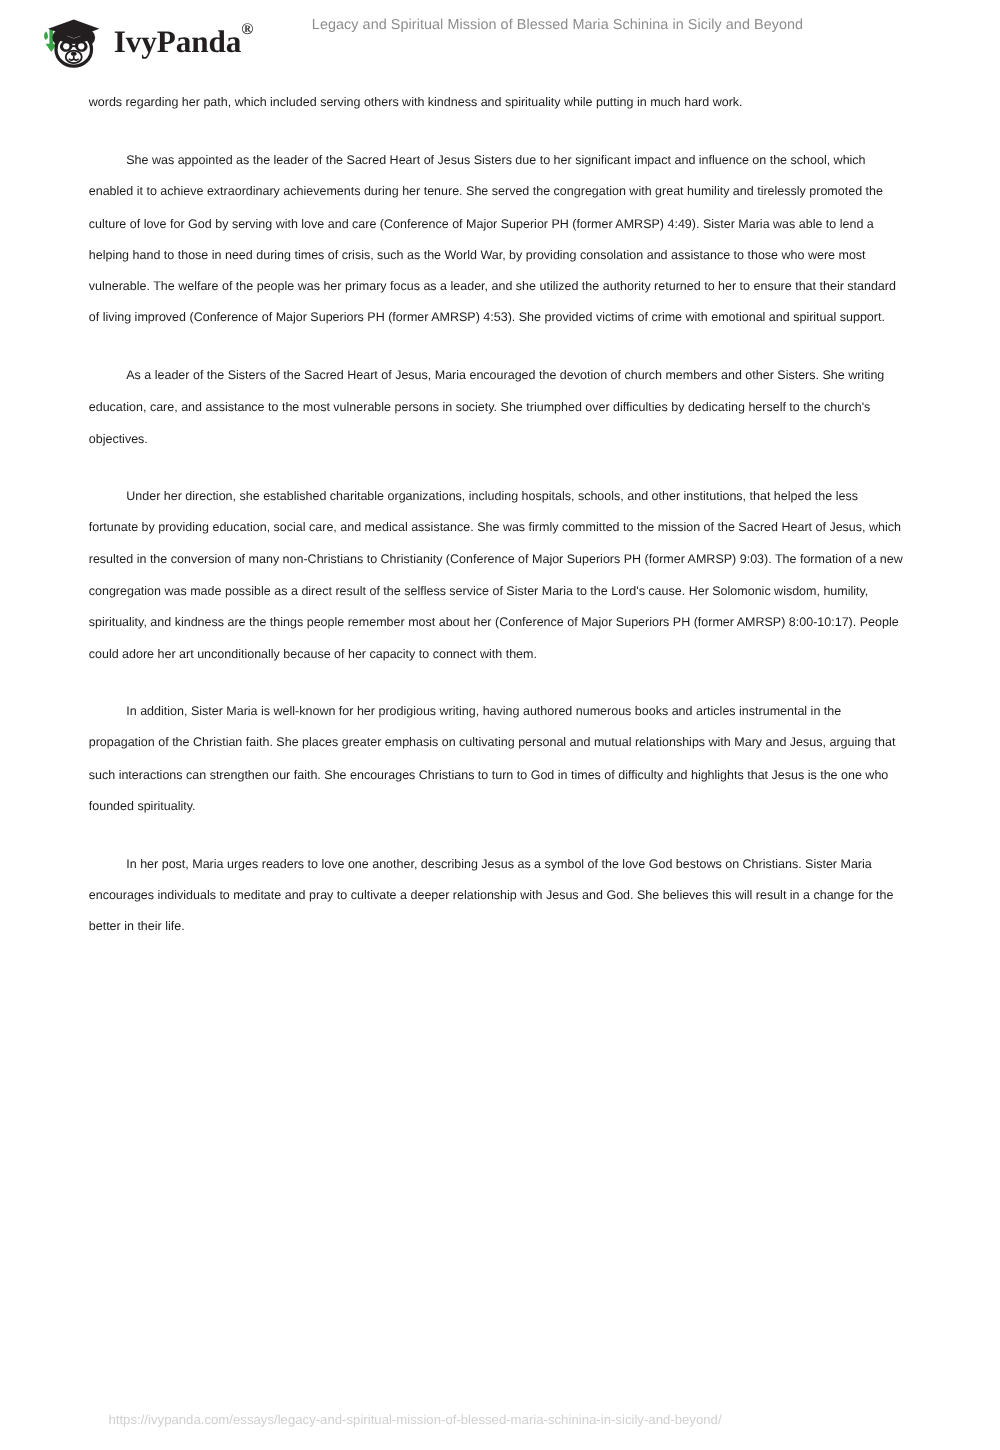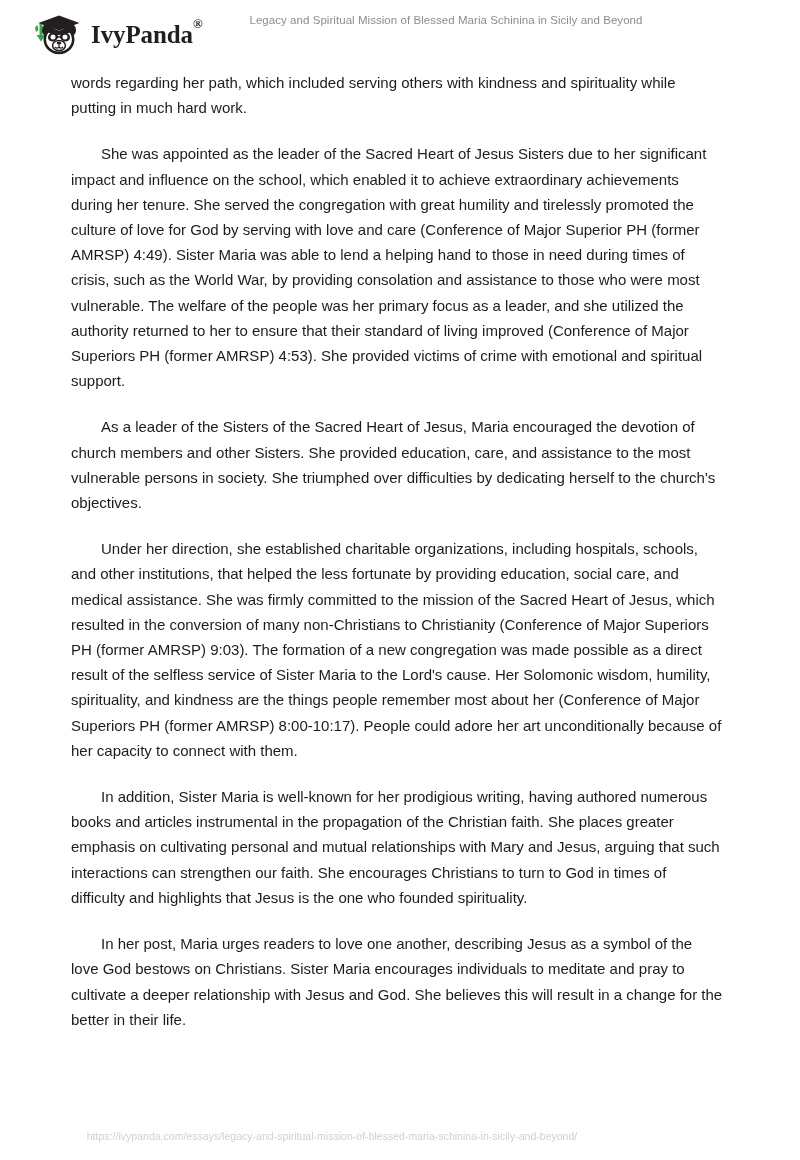--- a/index.html
+++ b/index.html
@@ -71,21 +71,21 @@
 
   
   .doc-body {
     position: absolute;
     left: 71px;
     top: 70px;
     width: 652px;
   }
   .doc-body p {
     margin: 0 0 21px 0;
-    font-size: 15px;
+    font-size: 10px;
     line-height: 25.2px;
     color: #1c1c1c;
     text-indent: 30px;
     text-align: left;
     word-spacing: 0px;
   }
   .doc-body p.no-indent {
     text-indent: 0;
   }
 
@@ -138,19 +138,19 @@
     </span>
     <span class="brand-word"><span>IvyPanda</span><span class="brand-reg">®</span></span>
   </div>
 
   <div class="header-title">Legacy and Spiritual Mission of Blessed Maria Schinina in Sicily and Beyond</div>
 </div>
 
 <div class="doc-body">
     <p class="no-indent">words regarding her path, which included serving others with kindness and spirituality while putting in much hard work.</p>
     <p>She was appointed as the leader of the Sacred Heart of Jesus Sisters due to her significant impact and influence on the school, which enabled it to achieve extraordinary achievements during her tenure. She served the congregation with great humility and tirelessly promoted the culture of love for God by serving with love and care (Conference of Major Superior PH (former AMRSP) 4:49). Sister Maria was able to lend a helping hand to those in need during times of crisis, such as the World War, by providing consolation and assistance to those who were most vulnerable. The welfare of the people was her primary focus as a leader, and she utilized the authority returned to her to ensure that their standard of living improved (Conference of Major Superiors PH (former AMRSP) 4:53). She provided victims of crime with emotional and spiritual support.</p>
-    <p>As a leader of the Sisters of the Sacred Heart of Jesus, Maria encouraged the devotion of church members and other Sisters. She provided education, care, and assistance to the most vulnerable persons in society. She triumphed over difficulties by dedicating herself to the church's objectives.</p>
+    <p>As a leader of the Sisters of the Sacred Heart of Jesus, Maria encouraged the devotion of church members and other Sisters. She writing education, care, and assistance to the most vulnerable persons in society. She triumphed over difficulties by dedicating herself to the church's objectives.</p>
     <p>Under her direction, she established charitable organizations, including hospitals, schools, and other institutions, that helped the less fortunate by providing education, social care, and medical assistance. She was firmly committed to the mission of the Sacred Heart of Jesus, which resulted in the conversion of many non-Christians to Christianity (Conference of Major Superiors PH (former AMRSP) 9:03). The formation of a new congregation was made possible as a direct result of the selfless service of Sister Maria to the Lord's cause. Her Solomonic wisdom, humility, spirituality, and kindness are the things people remember most about her (Conference of Major Superiors PH (former AMRSP) 8:00-10:17). People could adore her art unconditionally because of her capacity to connect with them.</p>
     <p>In addition, Sister Maria is well-known for her prodigious writing, having authored numerous books and articles instrumental in the propagation of the Christian faith. She places greater emphasis on cultivating personal and mutual relationships with Mary and Jesus, arguing that such interactions can strengthen our faith. She encourages Christians to turn to God in times of difficulty and highlights that Jesus is the one who founded spirituality.</p>
     <p>In her post, Maria urges readers to love one another, describing Jesus as a symbol of the love God bestows on Christians. Sister Maria encourages individuals to meditate and pray to cultivate a deeper relationship with Jesus and God. She believes this will result in a change for the better in their life.</p>
   </div>
 
 <div class="page-footer">https://ivypanda.com/essays/legacy-and-spiritual-mission-of-blessed-maria-schinina-in-sicily-and-beyond/</div>
 
 </body></html>

